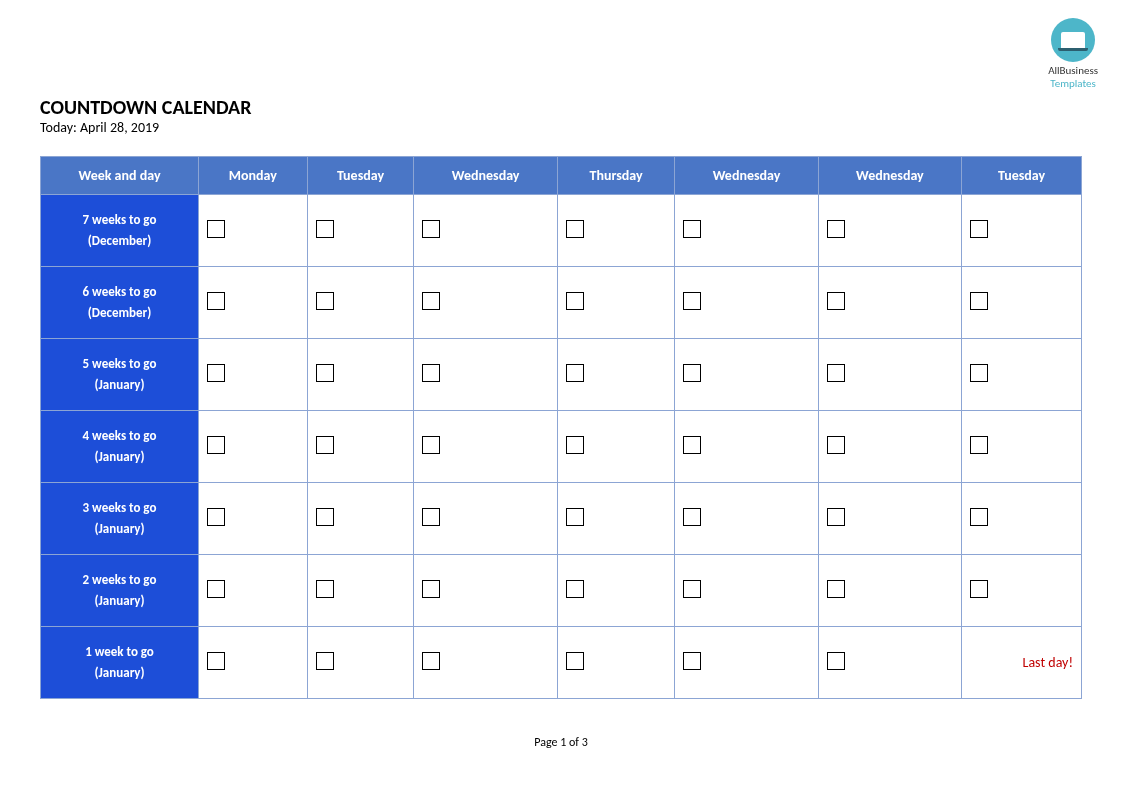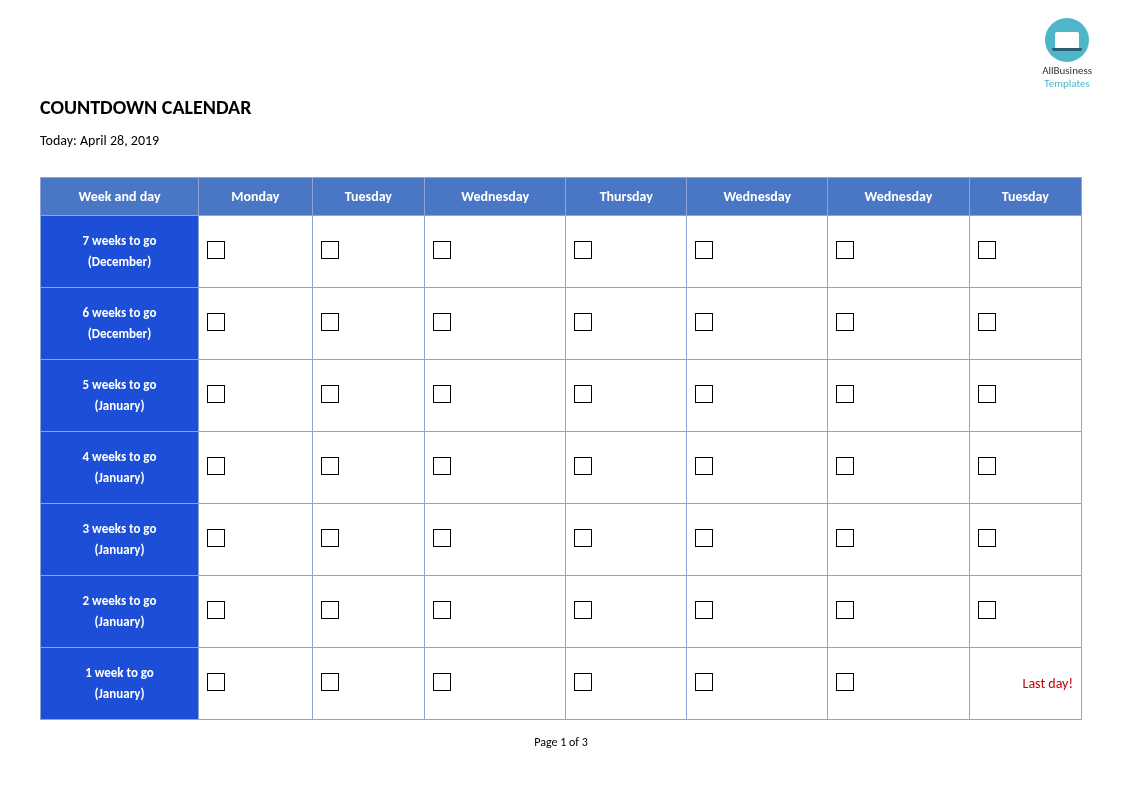--- a/index.html
+++ b/index.html
@@ -6,21 +6,21 @@
     body {
       font-family: Calibri, Arial, sans-serif;
       width: 1122px;
       height: 793px;
       background: #fff;
       position: relative;
     }
     .logo {
       position: absolute;
       top: 18px;
-      right: 30px;
+      right: 24px;
       text-align: center;
     }
     .logo-circle {
       width: 44px;
       height: 44px;
       border-radius: 50%;
       background: #4db6c9;
       display: flex;
       align-items: center;
       justify-content: center;
@@ -45,38 +45,38 @@
     }
     .logo-text1 { font-size: 11px; color: #333; font-weight: normal; }
     .logo-text2 { font-size: 11px; color: #4db6c9; font-weight: normal; }
     .content {
       padding: 95px 40px 0 40px;
     }
     .title {
       font-size: 20px;
       font-weight: bold;
       color: #000;
-      margin-bottom: 13px;
+      margin-bottom: 0;
     }
     .subtitle {
       font-size: 14px;
       color: #000;
-      margin-bottom: 28px;
+      margin-bottom: 20px;
     }
     table {
       width: 100%;
       border-collapse: collapse;
       border: 1px solid #8ca5d4;
     }
     th {
       background: #4a76c6;
       color: #fff;
       font-weight: bold;
       font-size: 14px;
-      padding: 10px 16px;
+      padding: 10px 6px;
       border: 1px solid #8ca5d4;
       text-align: center;
     }
     th:first-child { width: 158px; }
     td {
       border: 1px solid #8ca5d4;
       height: 72px;
       padding: 0 8px;
       vertical-align: middle;
     }

